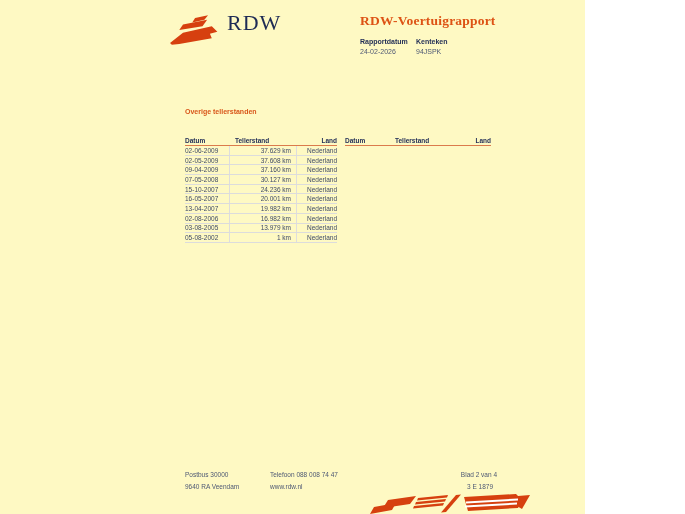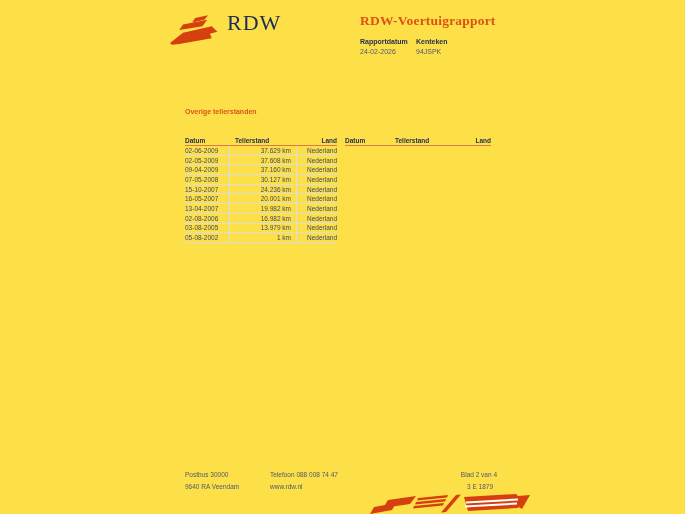--- a/index.html
+++ b/index.html
@@ -1,20 +1,20 @@
 <!DOCTYPE html>
 <html><head>
 <meta charset="utf-8">
 <title>RDW-Voertuigrapport</title>
 <style>
   * { margin:0; padding:0; box-sizing:border-box; }
   html,body { background:#ffffff; }
   body { font-family:"Liberation Sans", sans-serif; }
   .page {
-    position:relative; width:685px; height:514px; background:#fde047;
+    position:relative; width:585px; height:514px; background:#fef9c3;
     overflow:hidden; color:#3e4a68;padding-left:8px;
   }
   
   .logo-flag { position:absolute; left:170px; top:14px; width:52px; height:32px; }
   .logo-word {
     position:absolute; left:227px; top:12px;
     font-family:"Liberation Serif", serif; font-size:22px; line-height:1;
     color:#1e2b55; letter-spacing:1px;
   }
   .report-title {

